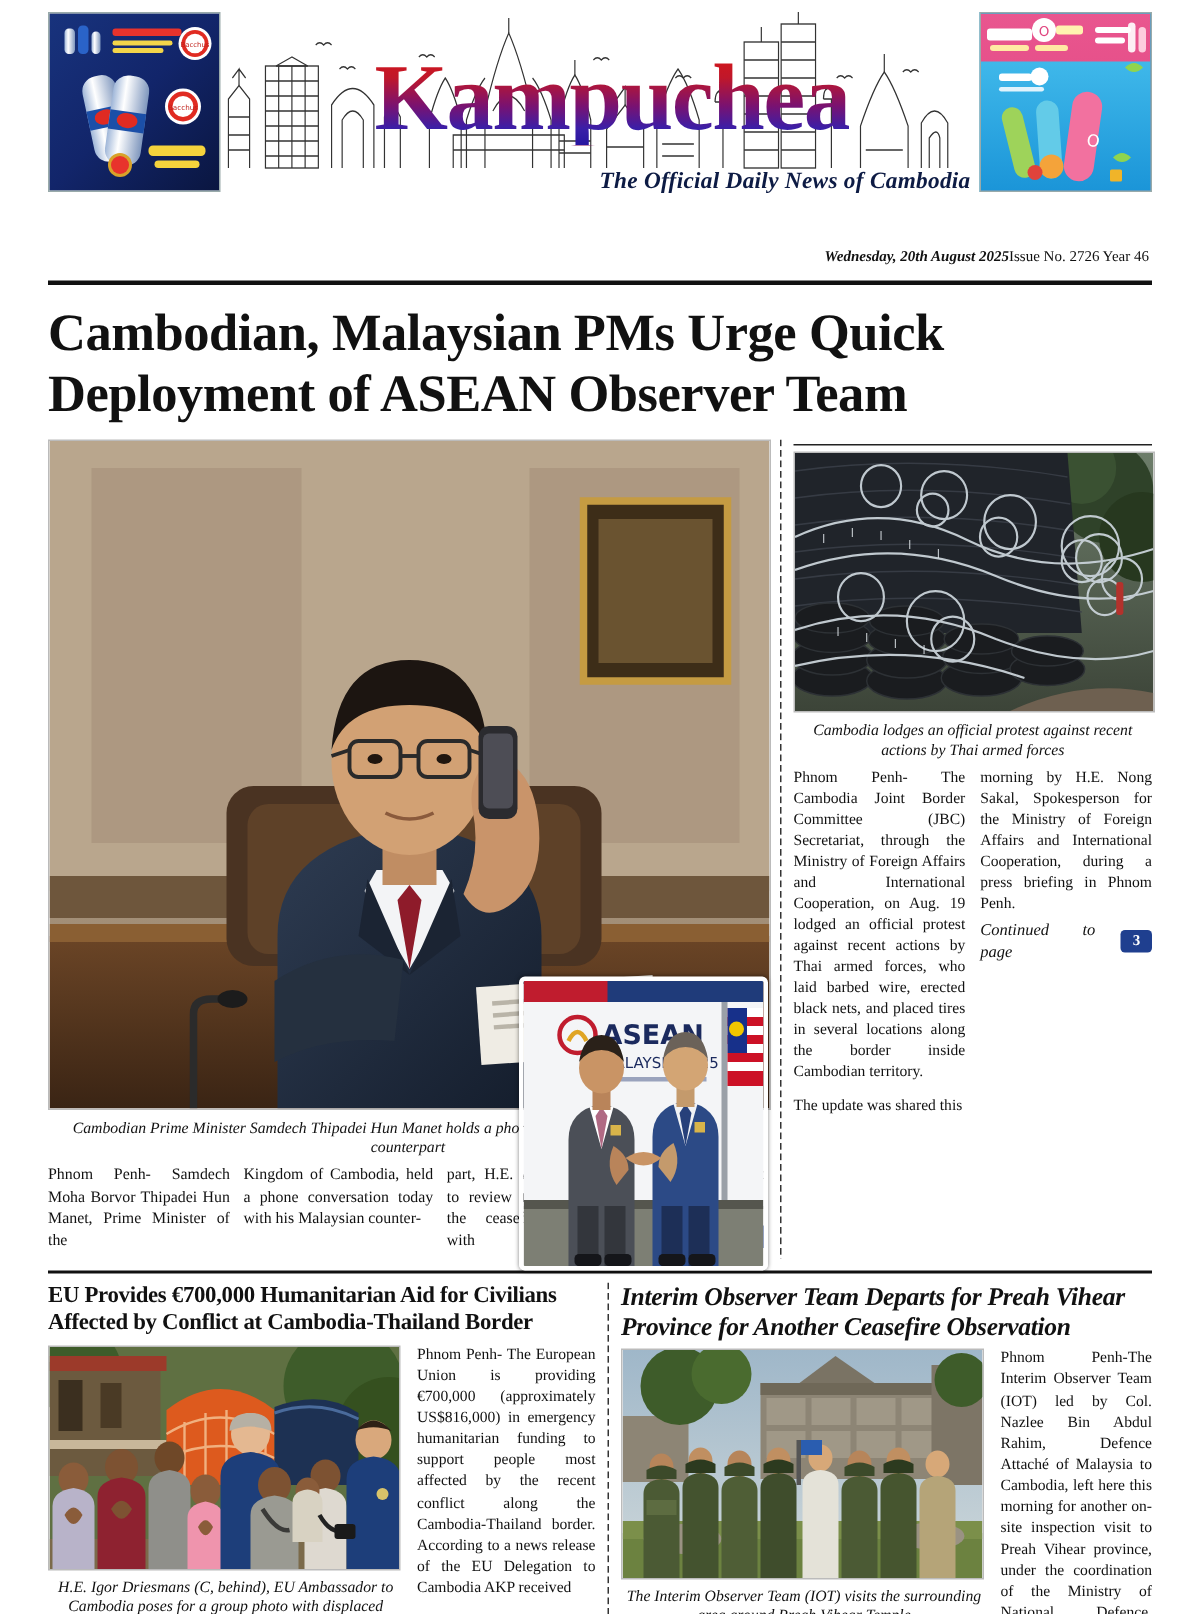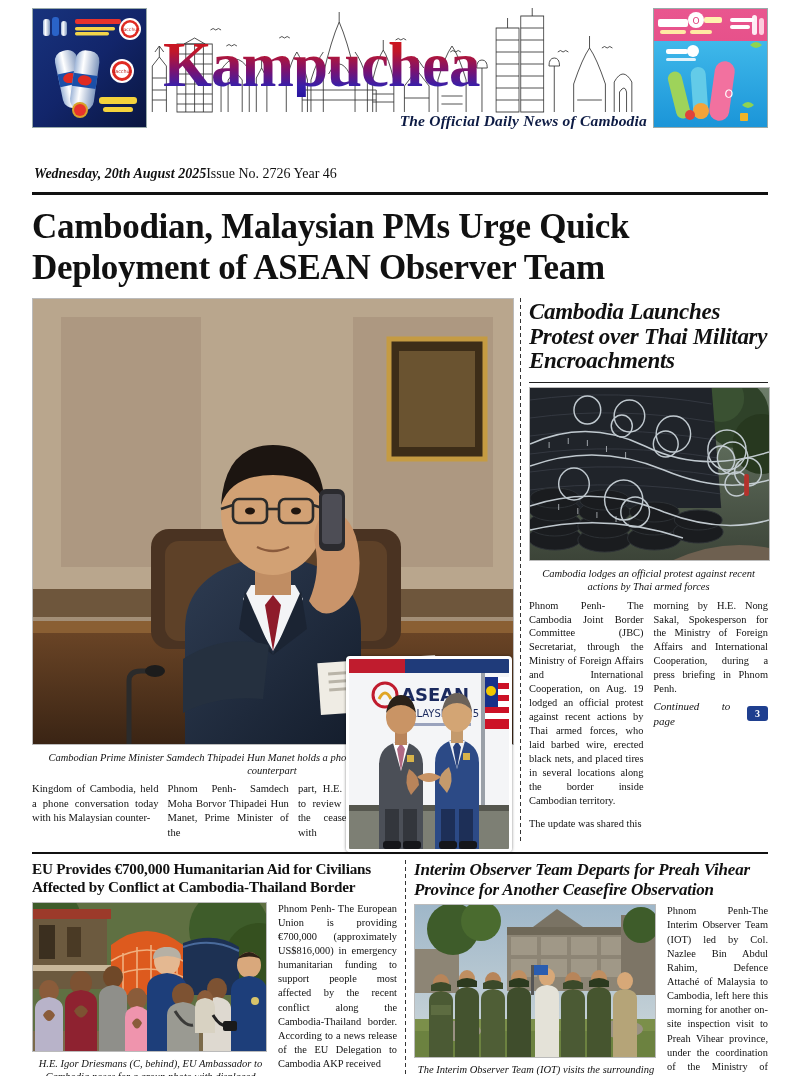--- a/index.html
+++ b/index.html
@@ -15,36 +15,36 @@
   
   .masthead{position:relative;height:148px;display:flex;align-items:flex-start;padding-top:8px;}
   .ad-left{width:113px;height:118px;flex:0 0 113px;border:1px solid #9aa;position:relative;overflow:hidden;
            background:linear-gradient(160deg,#122a6b 0%,#1b3b8f 45%,#0d1f52 100%);}
   .ad-right{width:113px;height:118px;flex:0 0 113px;border:1px solid #9aa;position:relative;overflow:hidden;
            background:#17a6e0;}
   .masthead-center{flex:1;position:relative;height:148px;}
 
   
   .skyline{position:absolute;left:0;top:0;width:100%;height:108px;}
-  .title-wrap{position:absolute;left:0;right:0;top:26px;text-align:left;padding-left:16px;}
+  .title-wrap{position:absolute;left:0;right:0;top:26px;text-align:center;padding-left:16px;}
   .paper-title{
     font-family:"Liberation Serif", serif;
     font-weight:bold;font-size:63px;line-height:1;
     letter-spacing:-1px;
     background:linear-gradient(180deg,#d81616 0%,#c0172a 28%,#7a1270 58%,#3a1fa8 82%,#2615a0 100%);
     -webkit-background-clip:text;background-clip:text;color:transparent;
     -webkit-text-fill-color:transparent;
     display:inline-block;
     text-shadow:none;
   }
   .tagline{position:absolute;right:6px;top:104px;font-style:italic;font-weight:bold;
            font-size:15.5px;color:#0d1b44;letter-spacing:.2px;}
 
-  .dateline{display:flex;justify-content:flex-start;align-items:flex-end;
-            padding:10px 2px 6px 2px;font-size:14px;}
+  .dateline{display:flex;justify-content:flex-end;align-items:flex-end;
+            padding:10px 2px 6px 2px;font-size:10px;}
   .dateline .date{font-style:italic;font-weight:bold;}
   .dateline .issue{font-weight:normal;}
   .rule-thick{border-top:3px solid #111;margin:4px 0 0 0;}
 
   
   .headline{font-weight:bold;font-size:35px;line-height:1.16;letter-spacing:-0.3px;
             margin:12px 0 10px 0;text-align:left;}
 
   
   .main-grid{display:flex;gap:0;}
@@ -406,38 +406,37 @@
           <rect x="34" y="182" width="18" height="8" rx="3" fill="#15161a"></rect>
           <rect x="54" y="182" width="18" height="8" rx="3" fill="#15161a"></rect>
           <rect x="90" y="182" width="18" height="8" rx="3" fill="#15161a"></rect>
           <rect x="110" y="182" width="18" height="8" rx="3" fill="#15161a"></rect>
         </svg>
       </div>
 
       <div class="cap">Cambodian Prime Minister Samdech Thipadei Hun Manet holds a phone conversation with his Malaysian counterpart</div>
 
       <div class="cols4">
+        <div>Phnom Penh- Samdech Moha Borvor Thipadei Hun Manet, Prime Minister of the</div>
         <div>Kingdom of Cambodia, held a phone conversation today with his Malaysian counter-</div>
-        <div>Phnom Penh- Samdech Moha Borvor Thipadei Hun Manet, Prime Minister of the</div>
         <div>part, H.E. Anwar Ibrahim, to review the progress of the ceasefire agreement with</div>
         <div>
           <span>Thailand.
 “Earlier today, 19 August</span>
           <div class="cont">
             <span>Continued to page</span>
             <span class="badge">3</span>
           </div>
         </div>
       </div>
     </div>
 
     <div class="vrule"></div>
 
     <div class="col-right">
-      <div class="sub-head">Cambodia Launches Protest over Thai Military Encroachments</div>
       <div class="rule-thin"></div>
 
       <div class="right-photo">
         <svg class="ph" viewBox="0 0 250 172" preserveAspectRatio="none">
           <defs>
             <linearGradient id="fog" x1="0" y1="0" x2="0" y2="1">
               <stop offset="0" stop-color="#6d7d6a"></stop>
                 <stop offset="1" stop-color="#3c4438"></stop>
             </linearGradient>
           </defs>

